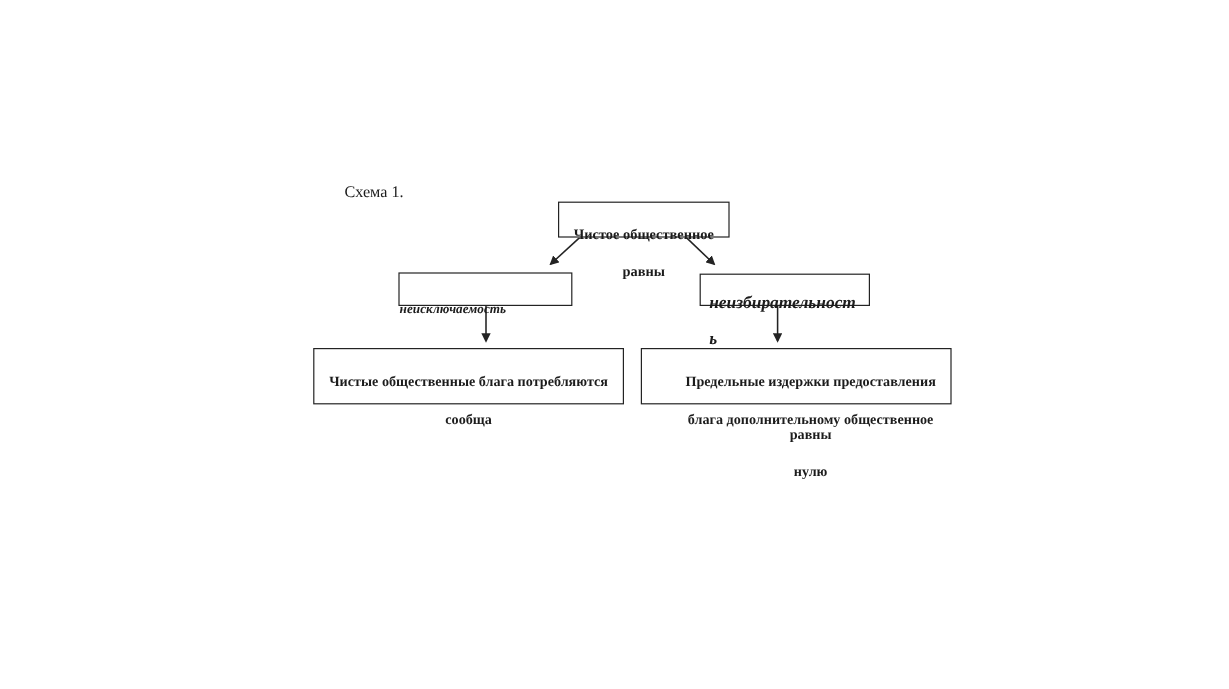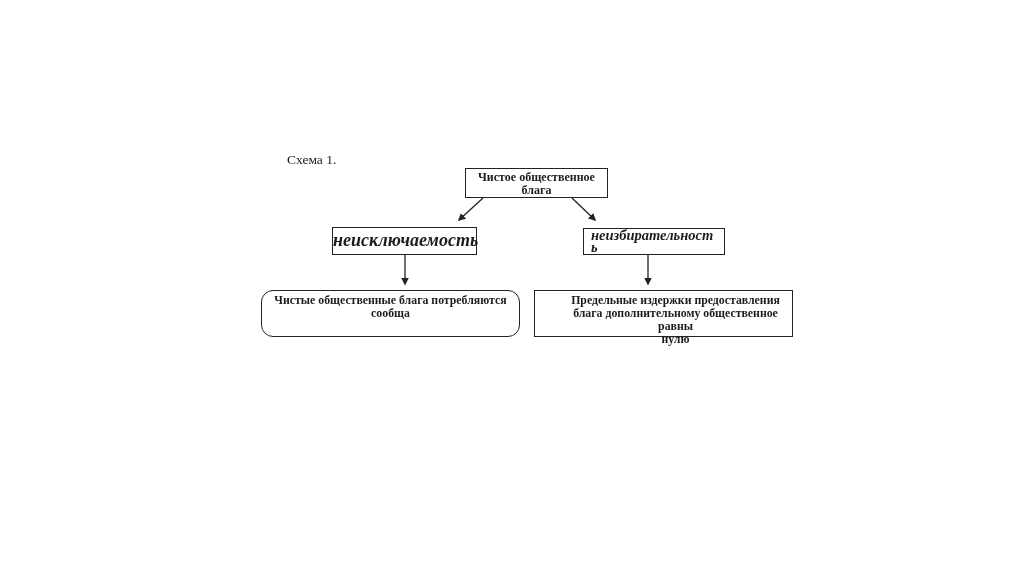--- a/index.html
+++ b/index.html
@@ -32,41 +32,41 @@
     height: 574px;
     pointer-events: none;
   }
   .node {
     position: absolute;
     box-sizing: border-box;
     border: 1.5px solid #232323;
     background: #ffffff;
     color: #1c1c1c;
   }
-  .ln { display: block; }
+  .ln { display: block; margin-top: 18px; }
 
   .node-root {
     left: 465px;
     top: 168px;
     width: 143px;
     height: 30px;
     font-weight: bold;
     font-size: 12px;
     line-height: 13px;
     text-align: center;
     padding-top: 2px;
   }
   .node-left {
     left: 332px;
     top: 227px;
     width: 145px;
     height: 28px;
     font-weight: bold;
     font-style: italic;
-    font-size: 18px;
+    font-size: 11px;
   }
   .node-left .ln { line-height: 25px; }
   .node-right {
     left: 583px;
     top: 228px;
     width: 142px;
     height: 27px;
     font-weight: bold;
     font-style: italic;
     font-size: 14.5px;
@@ -77,21 +77,21 @@
   .node-detail {
     width: 259px;
     height: 47px;
     top: 290px;
     font-weight: bold;
     font-size: 11.8px;
     line-height: 13px;
     text-align: center;
     padding-top: 3px;
   }
-  .node-left-detail  { left: 261px; border-radius: 12px; }
+  .node-left-detail  { left: 261px; }
   .node-right-detail { left: 534px; padding-left: 24px; }
 </style>
 </head>
 <body>
 
 <div class="canvas">
 
   <div class="caption">Схема 1.</div>
 
   <svg class="connectors" viewBox="0 0 1024 574" xmlns="http://www.w3.org/2000/svg">
@@ -101,21 +101,21 @@
       </marker>
     </defs>
     <line x1="483" y1="198" x2="459" y2="220" stroke="#232323" stroke-width="1.3" marker-end="url(#arrowhead)"></line>
     <line x1="572" y1="198" x2="595" y2="220" stroke="#232323" stroke-width="1.3" marker-end="url(#arrowhead)"></line>
     <line x1="405" y1="255" x2="405" y2="284" stroke="#232323" stroke-width="1.3" marker-end="url(#arrowhead)"></line>
     <line x1="648" y1="255" x2="648" y2="284" stroke="#232323" stroke-width="1.3" marker-end="url(#arrowhead)"></line>
   </svg>
 
   <div class="node node-root">
     <span class="ln">Чистое общественное</span>
-    <span class="ln">блага</span>
+    <span class="ln">равны</span>
   </div>
 
   <div class="node node-left">
     <span class="ln">неисключаемость</span>
   </div>
 
   <div class="node node-right">
     <span class="ln">неизбирательност</span>
     <span class="ln">ь</span>
   </div>

